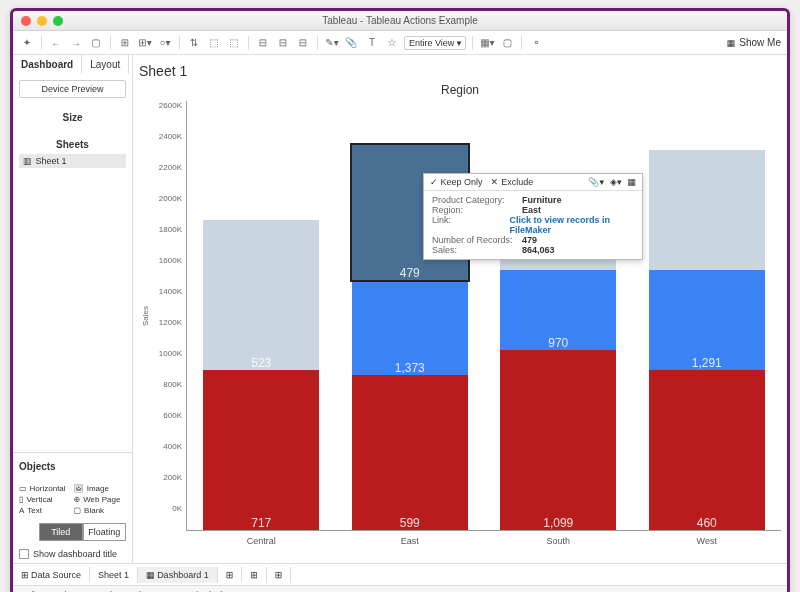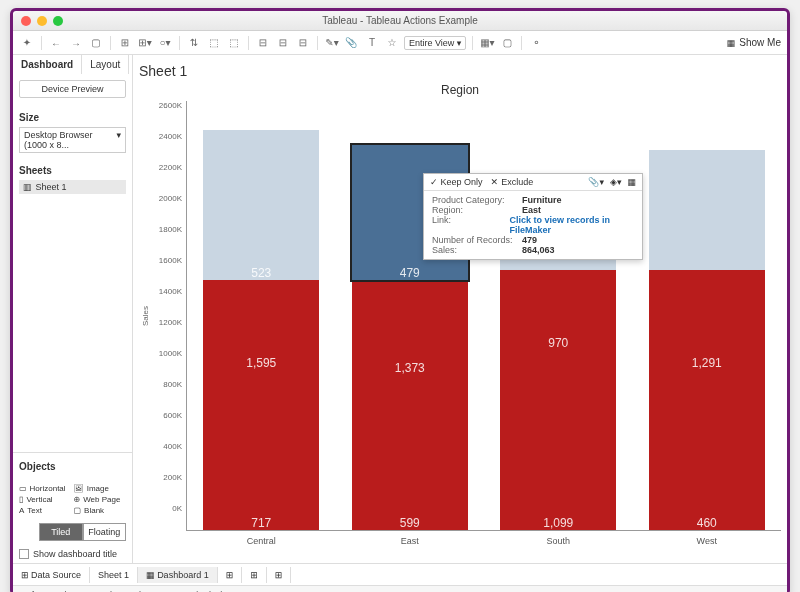--- a/index.html
+++ b/index.html
@@ -14,21 +14,21 @@
 .tbtn { width: 16px; height: 16px; display: flex; align-items: center; justify-content: center; color: #666; cursor: pointer; }
 .tsep { width: 1px; height: 14px; background: #ddd; margin: 0 2px; }
 .entire { border: 1px solid #ccc; padding: 1px 4px; font-size: 9px; border-radius: 2px; }
 .showme { margin-left: auto; display: flex; align-items: center; gap: 4px; font-size: 10px; }
 .content { display: flex; height: 508px; }
 .sidebar { width: 120px; border-right: 1px solid #ddd; display: flex; flex-direction: column; }
 .tabs { display: flex; font-size: 10px; }
 .tab { padding: 4px 8px; border-right: 1px solid #ddd; cursor: pointer; }
 .tab.active { font-weight: 600; }
 .devprev { margin: 6px; padding: 3px; border: 1px solid #ccc; text-align: center; font-size: 9px; border-radius: 2px; cursor: pointer; }
-.section { padding: 4px 6px; }
+.section { padding: 4px 6px; text-align: center; }
 .section-hdr { font-size: 10px; font-weight: 600; margin: 4px 0; }
 .sizebox { border: 1px solid #ccc; padding: 2px 4px; font-size: 9px; display: flex; justify-content: space-between; }
 .sheet-item { background: #e8e8e8; padding: 2px 4px; font-size: 9px; display: flex; align-items: center; gap: 4px; cursor: pointer; }
 .objects { margin-top: auto; border-top: 1px solid #ddd; }
 .obj-grid { display: grid; grid-template-columns: 1fr 1fr; gap: 2px; padding: 4px 6px; font-size: 8px; }
 .obj { display: flex; align-items: center; gap: 3px; cursor: pointer; }
 .tf-row { display: flex; margin: 4px 6px; padding-left: 20px; }
 .tf-btn { flex: 1; text-align: center; padding: 3px; font-size: 9px; border: 1px solid #999; cursor: pointer; }
 .tf-btn.active { background: #666; color: #fff; }
 .chk { display: flex; align-items: center; gap: 4px; padding: 4px 6px; font-size: 9px; }
@@ -36,21 +36,21 @@
 .sheet-title { font-size: 14px; padding: 2px 0 4px; }
 .chart-title { text-align: center; font-size: 12px; margin-bottom: 4px; }
 .chart { position: relative; height: 430px; display: flex; }
 .yaxis-label { writing-mode: vertical-rl; transform: rotate(180deg); font-size: 8px; text-align: center; padding: 0 2px; color: #666; }
 .yaxis { width: 34px; display: flex; flex-direction: column; justify-content: space-between; font-size: 8px; text-align: right; padding: 0 4px 18px 0; color: #666; }
 .plot { flex: 1; display: flex; border-left: 1px solid #999; border-bottom: 1px solid #999; position: relative; }
 .col { flex: 1; display: flex; flex-direction: column; justify-content: flex-end; align-items: center; position: relative; }
 .bar { width: 78%; position: relative; }
 .seg { width: 100%; display: flex; align-items: flex-end; justify-content: center; font-size: 12px; color: rgba(255,255,255,0.85); }
 .seg.furn { background: #c9d6e2; }
-.seg.off { background: #b91c1c; }
+.seg.off { background: #3b82f6; }
 .seg.tech { background: #b91c1c; }
 .seg.hl { background: #4a6f95; outline: 2px solid #222; z-index: 2; }
 .xlabel { position: absolute; bottom: -16px; font-size: 9px; color: #555; margin-top: 24px; }
 .tooltip { position: absolute; left: 290px; top: 118px; width: 220px; background: #fff; border: 1px solid #bbb; box-shadow: 0 2px 6px rgba(0,0,0,0.2); z-index: 10; font-size: 9px; }
 .tt-hdr { display: flex; align-items: center; border-bottom: 1px solid #ddd; padding: 3px 6px; gap: 8px; }
 .tt-act { display: flex; align-items: center; gap: 3px; cursor: pointer; }
 .tt-body { padding: 4px 8px; }
 .tt-row { display: flex; }
 .tt-k { width: 90px; color: #666; }
 .tt-v { font-weight: 600; }
@@ -112,24 +112,20 @@
 
   <div class="content">
     <div class="sidebar">
       <div class="tabs">
         <div class="tab active">Dashboard</div>
         <div class="tab">Layout</div>
       </div>
       <div class="devprev">Device Preview</div>
       <div class="section">
         <div class="section-hdr">Size</div>
-        <div class="sizebox">
-          <span>Desktop Browser (1000 x 8...</span>
-            <span>▾</span>
-        </div>
       </div>
       <div class="section">
         <div class="section-hdr">Sheets</div>
         <div class="sheet-item">
           <span>▥</span>
           <span>Sheet 1</span>
         </div>
       </div>
       <div class="objects">
         <div class="section-hdr" style="padding:4px 6px">Objects</div>
@@ -190,23 +186,20 @@
             <span>400K</span>
             <span>200K</span>
             <span>0K</span>
         </div>
         <div class="plot">
           <div class="col">
             <div class="bar">
               <div class="seg furn" style="height:150px">
                   <span>523</span>
                 </div>
-              <div class="seg off" style="height:90px">
-                  <span>1,595</span>
-                </div>
               <div class="seg tech" style="height:160px">
                   <span>717</span>
                 </div>
             </div>
             <div class="xlabel">Central</div>
           </div>
           <div class="col">
             <div class="bar">
               <div class="seg furn hl" style="height:135px">
                   <span>479</span>

